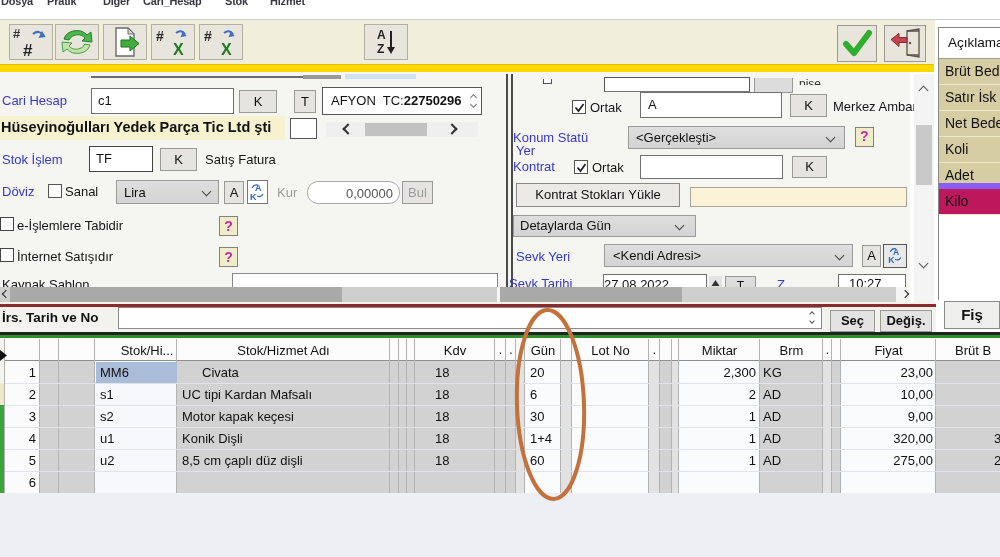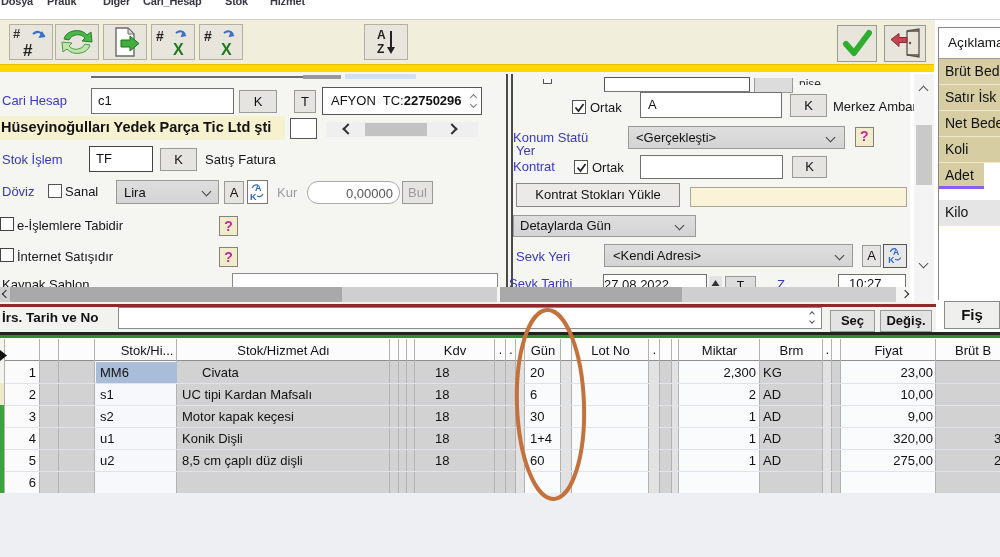--- a/index.html
+++ b/index.html
@@ -263,24 +263,24 @@
       </div>
   <div class="abs" style="left:939px;top:85px;width:61px;height:26px;background:#d6cda2;border-bottom:1px solid #eee8cd;overflow:hidden;">
         <span class="abs" style="left:6px;top:4px;font-size:14px;white-space:nowrap;">Satır İsk</span>
       </div>
   <div class="abs" style="left:939px;top:111px;width:61px;height:26px;background:#d6cda2;border-bottom:1px solid #eee8cd;overflow:hidden;">
         <span class="abs" style="left:6px;top:4px;font-size:14px;white-space:nowrap;">Net Bede</span>
       </div>
   <div class="abs" style="left:939px;top:137px;width:61px;height:26px;background:#d6cda2;border-bottom:1px solid #eee8cd;overflow:hidden;">
         <span class="abs" style="left:6px;top:4px;font-size:14px;">Koli</span>
       </div>
-  <div class="abs" style="left:939px;top:163px;width:45px;height:26px;background:#d6cda2;border-bottom:3px solid #8b5cf6;overflow:hidden;">
+  <div class="abs" style="left:939px;top:163px;width:61px;height:26px;background:#d6cda2;border-bottom:6px solid #8b5cf6;overflow:hidden;">
         <span class="abs" style="left:6px;top:4px;font-size:14px;">Adet</span>
       </div>
-  <div class="abs" style="left:939px;top:189px;width:61px;height:26px;background:#e5e5e5;border-bottom:1px solid #eee8cd;overflow:hidden;margin-top:11px;">
+  <div class="abs" style="left:939px;top:189px;width:61px;height:26px;background:#be185d;border-bottom:1px solid #eee8cd;overflow:hidden;">
         <span class="abs" style="left:6px;top:4px;font-size:14px;">Kilo</span>
       </div>
 </div>
 
 <div id="irsrow">
   <div class="abs" style="left:0;top:302px;width:936px;height:31px;background:#f2f2ef;"></div>
   <div class="abs" style="left:0;top:304px;width:936px;height:3px;background:#8d2a2a;"></div>
   <div class="abs" style="left:2px;top:310px;font-size:13.5px;font-weight:bold;white-space:nowrap;">İrs. Tarih ve No</div>
   <div class="tb" style="left:118px;top:307px;width:704px;height:22px;border-color:#8a8a8a;"></div>
   <div class="chev" style="left:810px;top:312px;width:4px;height:4px;transform:rotate(-135deg);border-color:#555;"></div>

